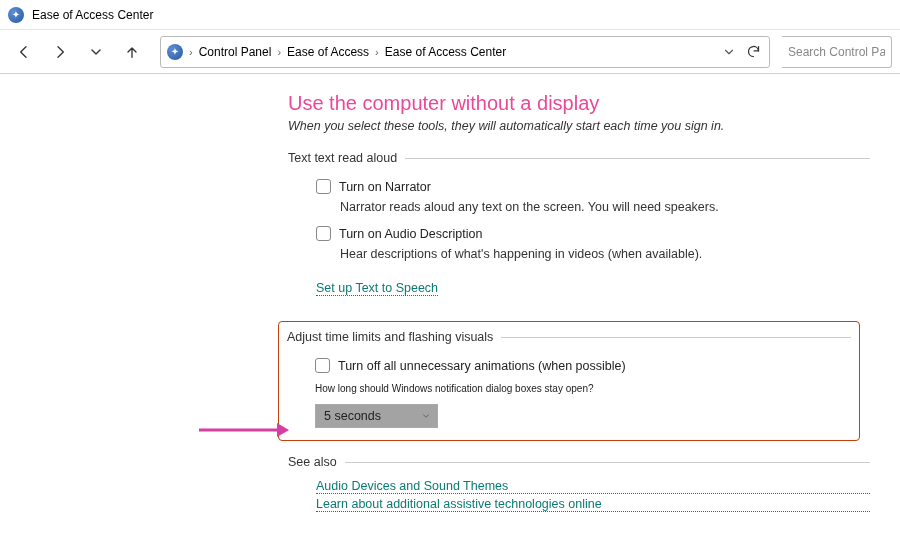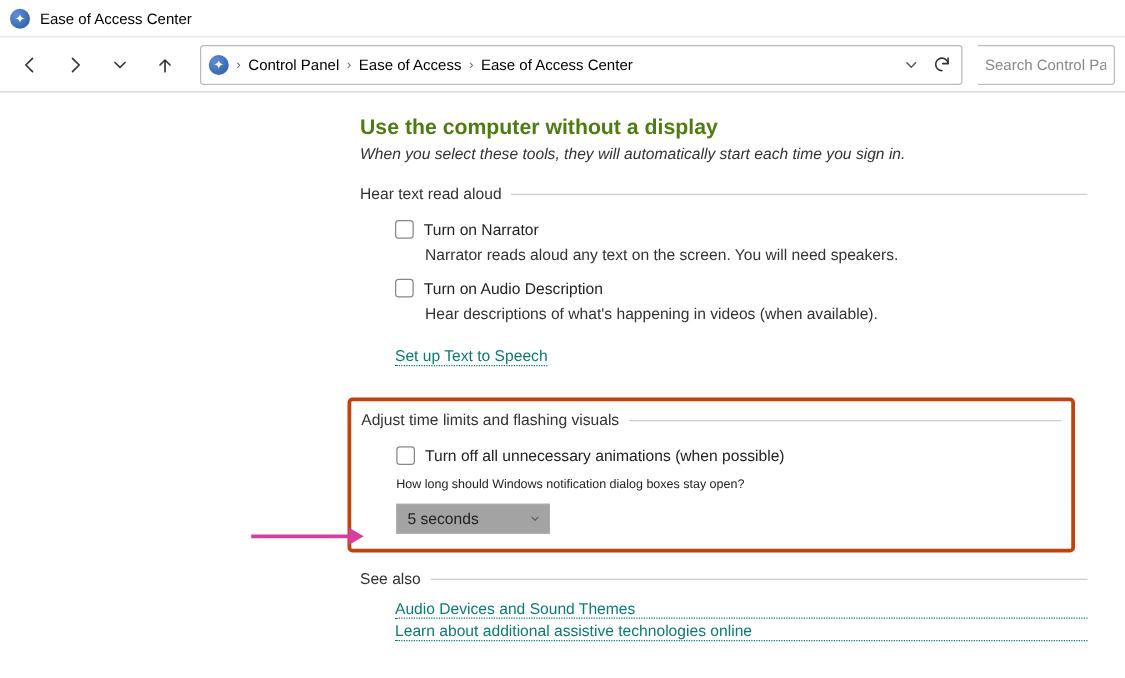--- a/index.html
+++ b/index.html
@@ -12,31 +12,31 @@
 .nav-btn svg { width: 16px; height: 16px; }
 .address-box { flex: 1; height: 32px; border: 1px solid #bbb; border-radius: 3px; margin: 0 8px; display: flex; align-items: center; padding: 0 6px; gap: 6px; position:relative; }
 .address-box .addr-icon { width: 16px; height: 16px; border-radius: 50%; background: radial-gradient(circle at 30% 30%, #5b8dd6, #2a5aa0); display:inline-flex; align-items:center; justify-content:center; color:#fff; font-size:10px;}
 .crumb { font-size: 12px; color: #000; cursor:pointer;text-align:center; }
 .crumb-sep { color:#666; font-size:11px; }
 .addr-right { margin-left:auto; display:flex; align-items:center; gap:10px; padding-right:2px;}
 .search-box { width: 110px; height: 32px; border: 1px solid #bbb; border-left:none; border-radius: 0 3px 3px 0; display: flex; align-items: center; padding: 0 6px; color:#888; font-size:12px; }
 .search-box input { border:none; outline:none; width:100%; font-size:12px; color:#333;}
 .search-box input::placeholder{color:#888;}
 .content { padding: 18px 0 0 288px; width: 870px; }
-h1 { color: #4d7c0f; font-weight: 700; font-size: 17px; margin-bottom: 4px; }
+h1 { color: #ec4899; font-weight: 400; font-size: 20px; margin-bottom: 4px; }
 .sub { font-size: 12.5px; color: #333; margin-bottom: 18px; font-style: italic; }
 fieldset { border: none; border-top: 1px solid #ccc; margin: 0 0 14px 0; padding: 6px 0 0 0; position:relative;}
 legend { font-size: 12.5px; color: #333; padding-right: 8px; }
 .opt { margin: 8px 0 4px 28px; display: flex; align-items: center; gap: 8px; }
 .opt input[type=checkbox]{ width:15px; height:15px; border:1px solid #888; border-radius:3px; appearance:none; background:#fff; cursor:pointer;}
 .opt-label { font-size: 12.5px; }
 .desc { margin: 6px 0 12px 52px; font-size: 12.5px; color: #333; }
 .link { color: #0b7a74; font-size: 12.5px; cursor:pointer; margin: 8px 0 12px 28px; display:inline-block; position:relative;}
 .link.dotted::after { content:""; position:absolute; left:0; right:0; bottom:-1px; border-bottom:1px dotted #0b7a74;}
-.highlight-box { border: 3px solid #c2410c; border-radius: 4px; padding: 8px 8px 12px 8px; margin: 0 10px 14px -10px; position:relative;}
+.highlight-box { border: 1px solid #c2410c; border-radius: 4px; padding: 8px 8px 12px 8px; margin: 0 10px 14px -10px; position:relative;}
 .highlight-box fieldset { margin-bottom:0;}
 .question { margin: 10px 0 10px 28px; font-size: 10px; }
 .selectwrap { margin-left: 28px; display:inline-flex; align-items:center; border:1px solid #aaa; height:24px; padding:0 6px 0 8px; font-size:12.5px; cursor:pointer; gap:40px; background:#a3a3a3;}
 .selectwrap svg{width:10px;height:10px;}
 .arrow-annot { position:absolute; left:-80px; top:96px; width:90px; height:24px; }
 .arrow-annot svg { width:100%; height:100%; overflow:visible;}
 .seealso-links .link{ display:block; margin:4px 0 4px 28px;}
 </style>
 </head>
 <body>
@@ -90,21 +90,21 @@
   <div class="search-box">
     <input type="text" placeholder="Search Control Pan" style="">
   </div>
 </div>
 
 <div class="content">
   <h1>Use the computer without a display</h1>
   <div class="sub">When you select these tools, they will automatically start each time you sign in.</div>
 
   <fieldset>
-    <legend>Hear text read aloud</legend>
+    <legend>Text text read aloud</legend>
     <div class="opt">
       <input type="checkbox" style="">
       <span class="opt-label">Turn on Narrator</span>
     </div>
     <div class="desc">Narrator reads aloud any text on the screen. You will need speakers.</div>
     <div class="opt">
       <input type="checkbox" style="">
       <span class="opt-label">Turn on Audio Description</span>
     </div>
     <div class="desc">Hear descriptions of what's happening in videos (when available).</div>

